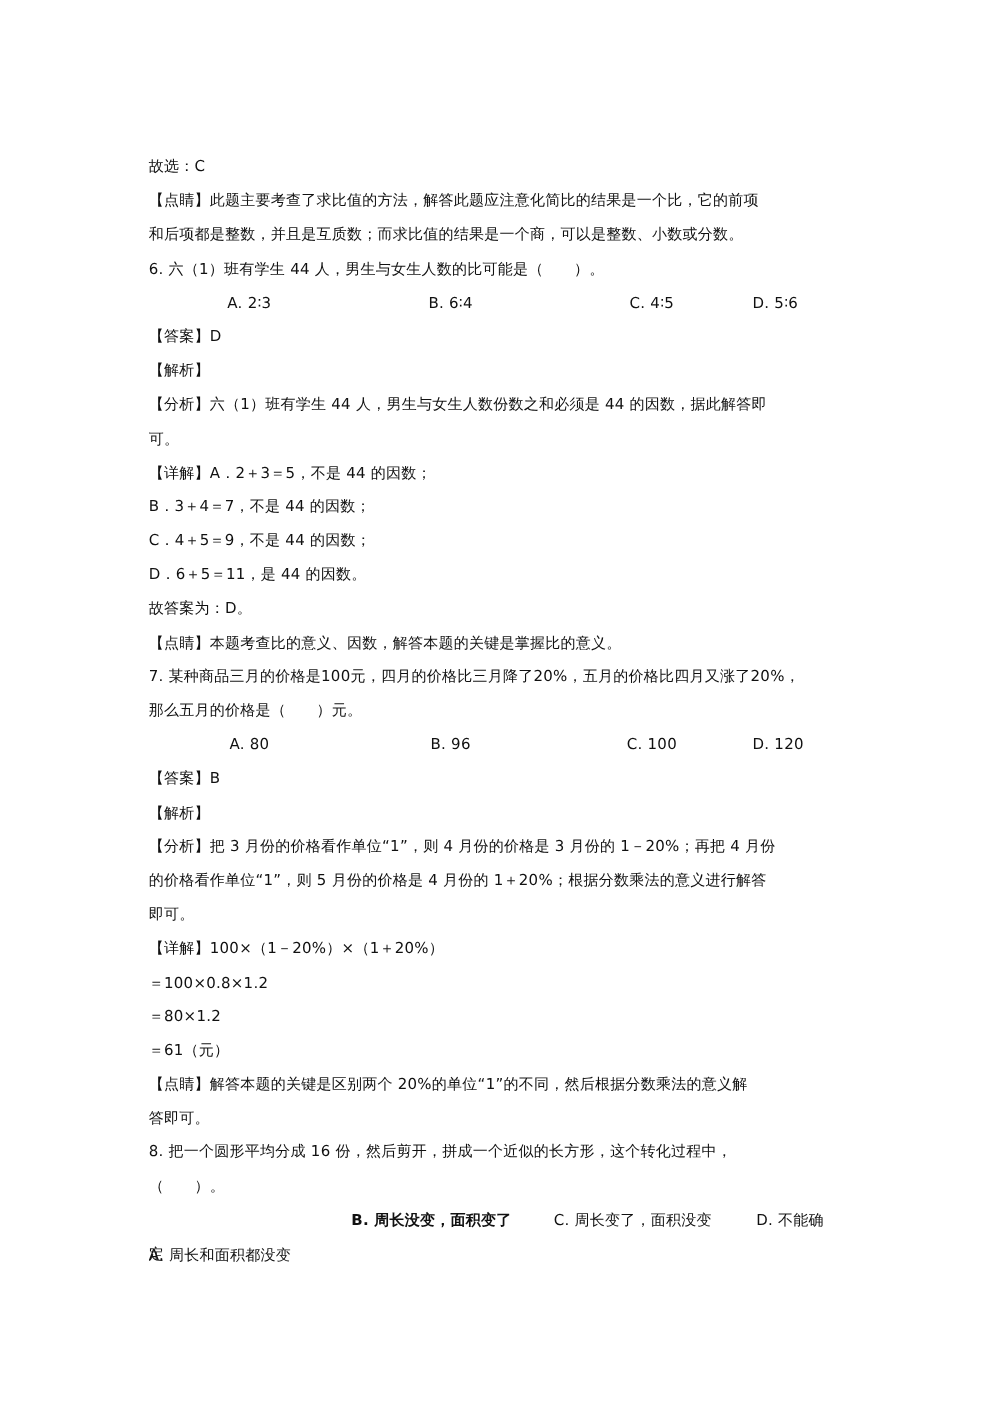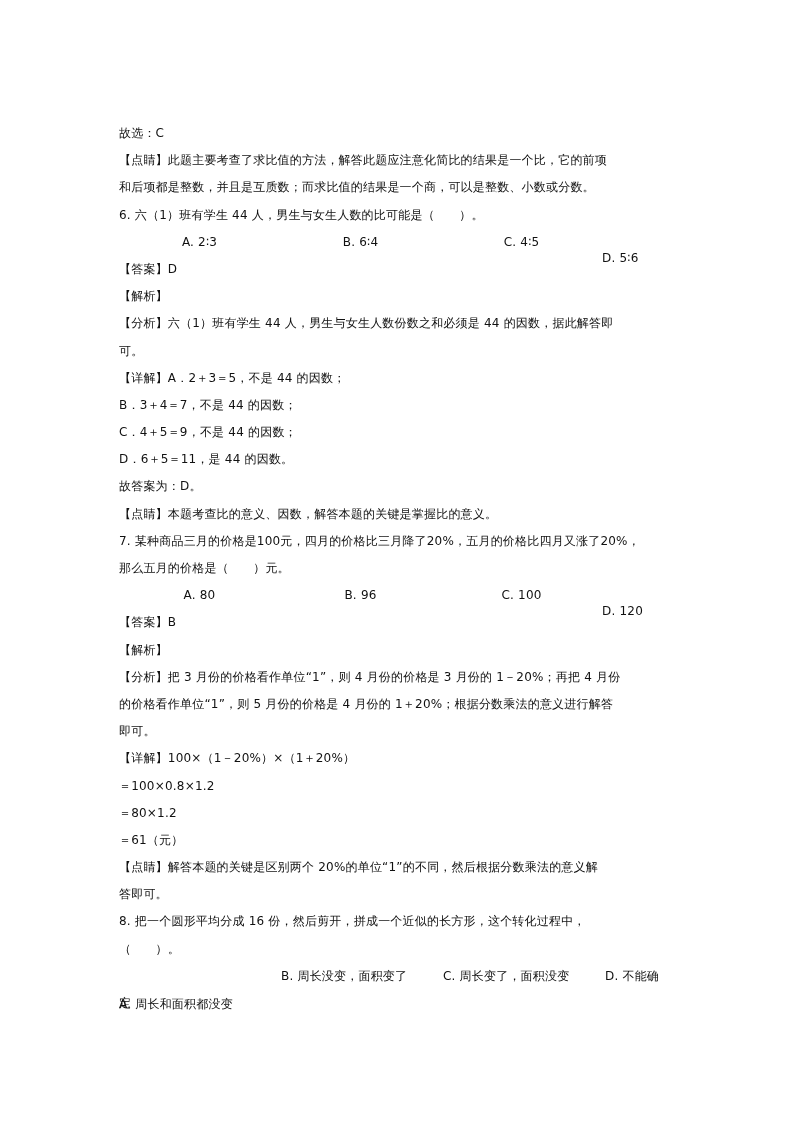--- a/index.html
+++ b/index.html
@@ -3,24 +3,24 @@
   <meta charset="utf-8">
   <style>
     html, body { margin: 0; padding: 0; background: #ffffff; }
     body { width: 794px; height: 1123px; position: relative; overflow: hidden;
       font-family: "DejaVu Sans", "Liberation Sans", sans-serif; color: #111; }
     .page { position: absolute; left: 119px; top: 120px; width: 560px; }
     .line { height: 27.2px; line-height: 27.2px; font-size: 12px; white-space: nowrap; letter-spacing: 0.2px; }
     .opts { display: flex; }
     .opt { display: inline-block; }
     .opts4 .opt { width: 161px; text-align: center; }
-    .opts4 .opt:last-child { width: auto; margin-top: 16px; }
+    .opts4 .opt:last-child { width: auto; }
     .q8opts .opt { margin-right: 0; }
     .q8opts .opt:nth-child(1) { width: 162px; margin-top: 28px; }
-    .q8opts .opt:nth-child(2) { width: 162px; }
+    .q8opts .opt:nth-child(2) { width: 162px; font-weight: bold; }
     .q8opts .opt:nth-child(3) { width: 162px; }
   </style>
 </head>
 <body>
 
 <div class="page">
   <div class="line">故选：C</div>
   <div class="line">【点睛】此题主要考查了求比值的方法，解答此题应注意化简比的结果是一个比，它的前项</div>
   <div class="line">和后项都是整数，并且是互质数；而求比值的结果是一个商，可以是整数、小数或分数。</div>
 

